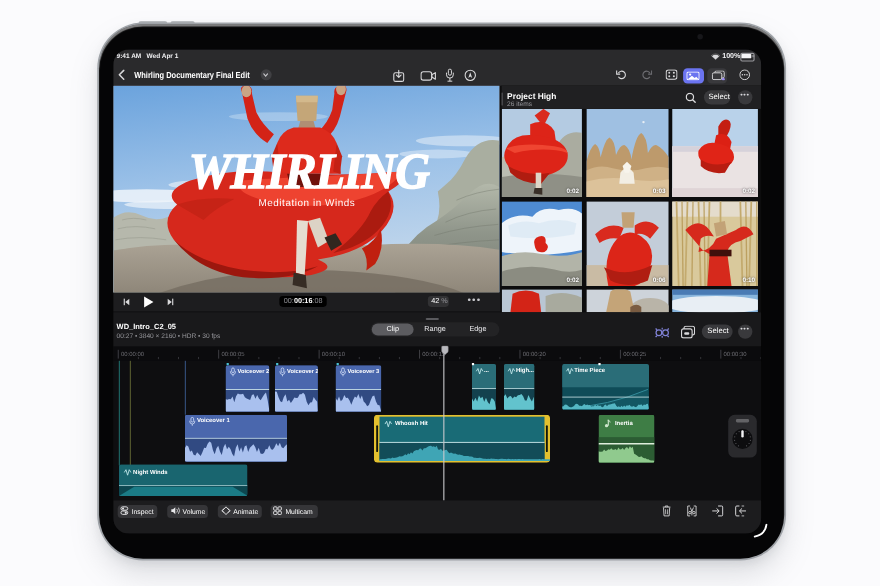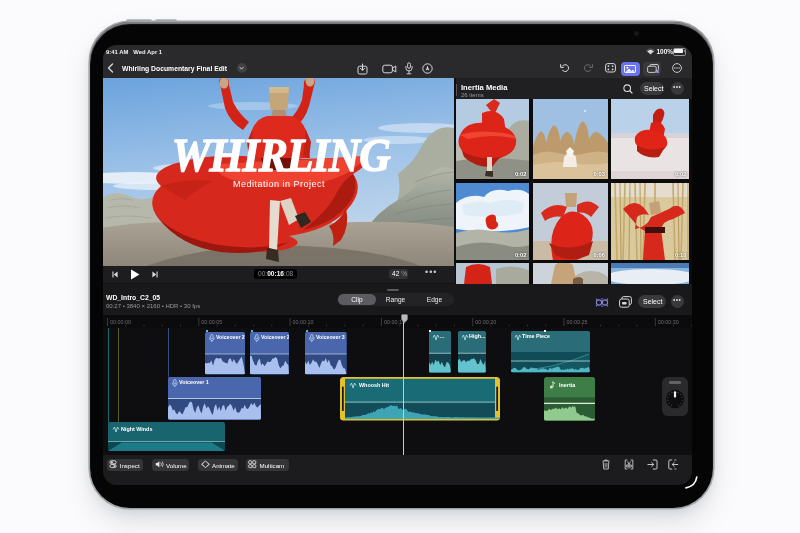--- a/index.html
+++ b/index.html
@@ -173,21 +173,21 @@
         <path d="M250 96 Q258 114 240 132 Q226 146 200 152 Q226 132 234 114 Q240 103 250 96 Z" fill="#ab1b10"></path>
         <path d="M58 108 Q82 100 110 103 Q92 112 82 122 Q68 114 58 108 Z" fill="#c02114" opacity="0.75"></path>
         <path d="M226 148 Q238 142 243 130 Q247 148 238 162 L230 168 Q232 156 226 148 Z" fill="#c0200f"></path>
         <path d="M158 80 L196 80 L193 92 L161 92 Z" fill="#70110b"></path>
         <path d="M167 122 L177 123 L174 172 L166 170 Z" fill="#e5dcd0"></path>
         <path d="M177 123 L188 120 L196 141 L186 147 Z" fill="#dcd3c5"></path>
         <path d="M164 170 L175 172 L176 184 L163 181 Z" fill="#362c24"></path>
         <path d="M192 138 L202 134 L208 144 L198 150 Z" fill="#30271f"></path>
       </svg>
       <div class="t" style="left:63px;top:51px;width:226px;text-align:center;font-family:'Liberation Serif',serif;font-style:italic;font-weight:bold;font-size:46px;color:#fff;letter-spacing:-1px;transform:scaleX(0.95);-webkit-text-stroke:1.3px #fff;">WHIRLING</div>
-      <div class="t" style="left:63px;top:101.5px;width:226px;text-align:center;font-size:9px;color:#fff;letter-spacing:0.5px;">Meditation in Project</div>
+      <div class="t" style="left:63px;top:101.5px;width:226px;text-align:center;font-size:9px;color:#fff;letter-spacing:0.5px;">Meditation in Winds</div>
     </div>
     <div class="abs" style="left:0;top:221.5px;width:351.5px;height:17px;background:#1d1d1f;"></div>
     <div class="abs" style="left:9px;top:226.5px;">
       <svg width="6" height="7" viewBox="0 0 6 7" style="">
         <rect x="0.4" y="0.5" width="1.1" height="6" fill="#d9d9db"></rect>
         <path d="M5.6 0.5 L1.8 3.5 L5.6 6.5 Z" fill="#d9d9db"></path>
       </svg>
     </div>
     <div class="abs" style="left:26.5px;top:224.5px;">
       <svg width="10" height="11" viewBox="0 0 10 11" style="">
@@ -201,21 +201,21 @@
       </svg>
     </div>
     <div class="abs" style="left:151px;top:224px;width:43px;height:10px;background:#000;border-radius:3px;"></div>
     <div class="t" style="left:155px;top:225.8px;font-size:6.6px;color:#8e8e93;">00:<span style="color:#fff;font-weight:bold;">00:16</span>:08</div>
     <div class="abs" style="left:286px;top:224px;width:18.5px;height:10px;background:#323234;border-radius:3px;"></div>
     <div class="t" style="left:289px;top:225.8px;font-size:6.6px;color:#fff;">42 <span style="color:#98989d;">%</span></div>
     <div class="t" style="left:322px;top:222px;font-size:9px;color:#c8c8cc;letter-spacing:1px;">•••</div>
     <div class="abs" style="left:351.5px;top:33px;width:237.5px;height:251px;background:#0c0c0d;"></div>
     <div class="abs" style="left:352.5px;top:33px;width:236.5px;height:21.5px;background:#202022;"></div>
     <div class="abs" style="left:352.5px;top:39px;width:1.5px;height:12px;background:#58585c;border-radius:1px;"></div>
-    <div class="t" style="left:358px;top:38.5px;font-size:7.6px;font-weight:bold;color:#fff;">Inertia Media</div>
+    <div class="t" style="left:358px;top:38.5px;font-size:7.6px;font-weight:bold;color:#fff;">Project High</div>
     <div class="t" style="left:358px;top:47px;font-size:6px;color:#98989d;">26 items</div>
     <div class="abs" style="left:520px;top:39px;">
       <svg width="10" height="10" viewBox="0 0 10 10" style="">
         <circle cx="4.2" cy="4.2" r="3.3" stroke="#d9d9db" stroke-width="1.1" fill="none"></circle>
         <path d="M6.7 6.7 L9 9" stroke="#d9d9db" stroke-width="1.2" stroke-linecap="round"></path>
       </svg>
     </div>
     <div class="abs" style="left:536.5px;top:37.5px;width:24px;height:13px;background:#39393c;border-radius:6.5px;"></div>
     <div class="t" style="left:541px;top:40.5px;font-size:7px;color:#fff;">Select</div>
     <div class="abs" style="left:567.5px;top:37.5px;width:13px;height:13px;background:#39393c;border-radius:6.5px;"></div>

